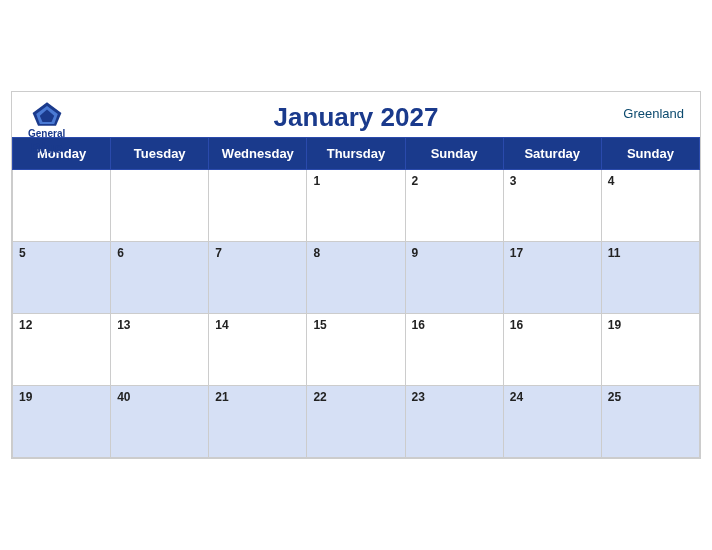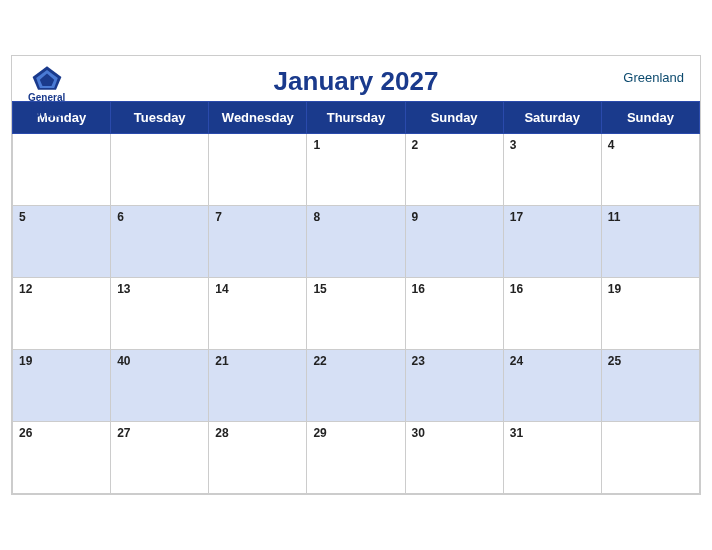--- a/index.html
+++ b/index.html
@@ -151,24 +151,15 @@
       </tr>
       <tr class="row-blue">
         <td><span class="day-num">19</span></td>
         <td><span class="day-num">40</span></td>
         <td><span class="day-num">21</span></td>
         <td><span class="day-num">22</span></td>
         <td><span class="day-num">23</span></td>
         <td><span class="day-num">24</span></td>
         <td><span class="day-num">25</span></td>
       </tr>
-      <tr class="row-white">
-        <td><span class="day-num">26</span></td>
-        <td><span class="day-num">27</span></td>
-        <td><span class="day-num">28</span></td>
-        <td><span class="day-num">29</span></td>
-        <td><span class="day-num">30</span></td>
-        <td><span class="day-num">31</span></td>
-        <td></td>
-      </tr>
     </tbody>
   </table>
 </div>
 
 </body></html>

